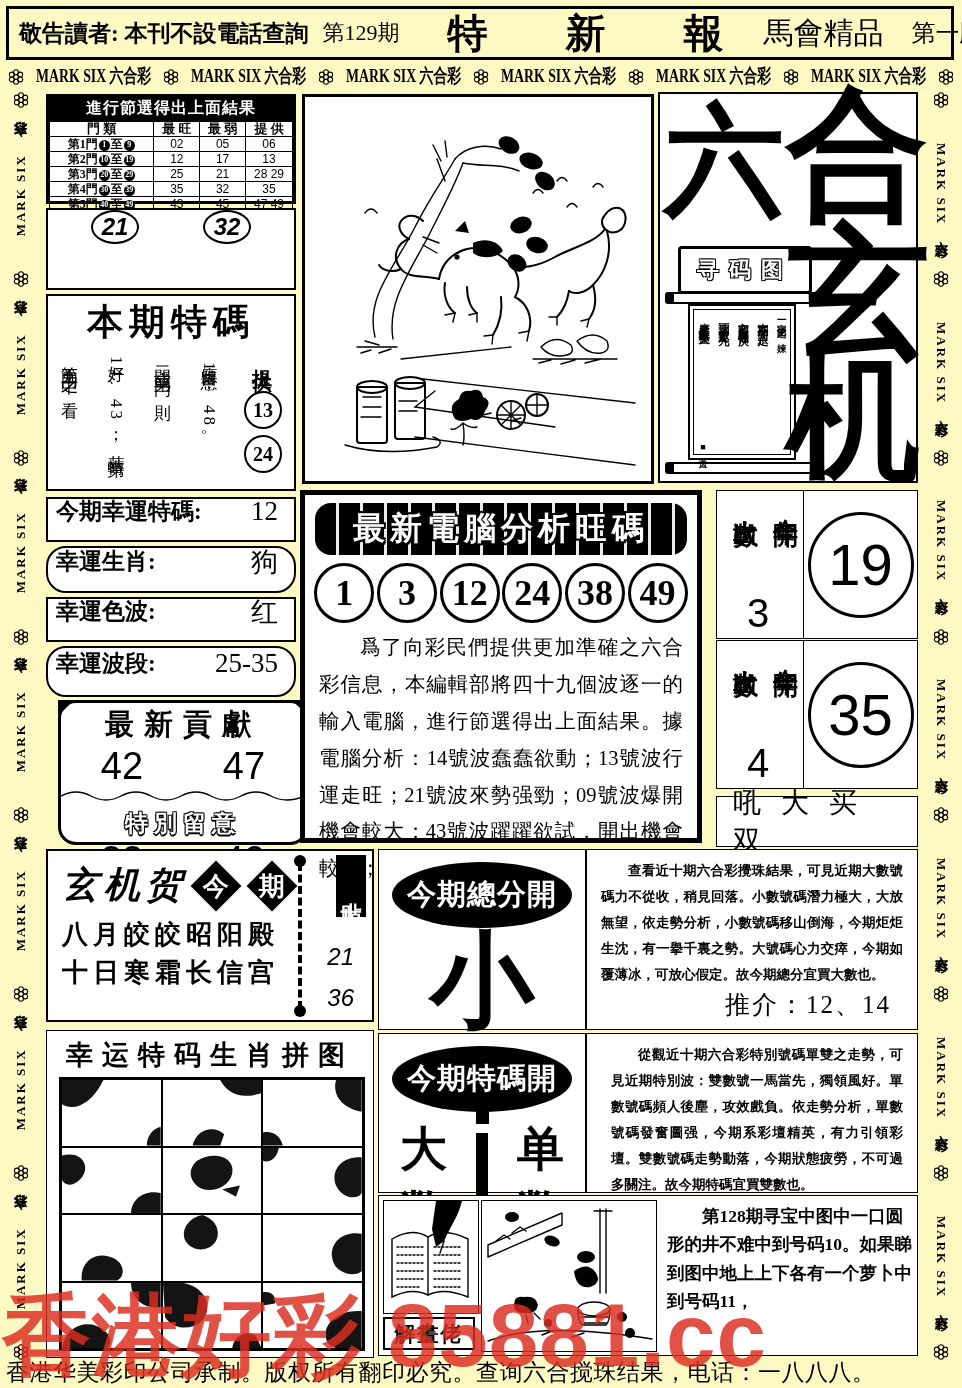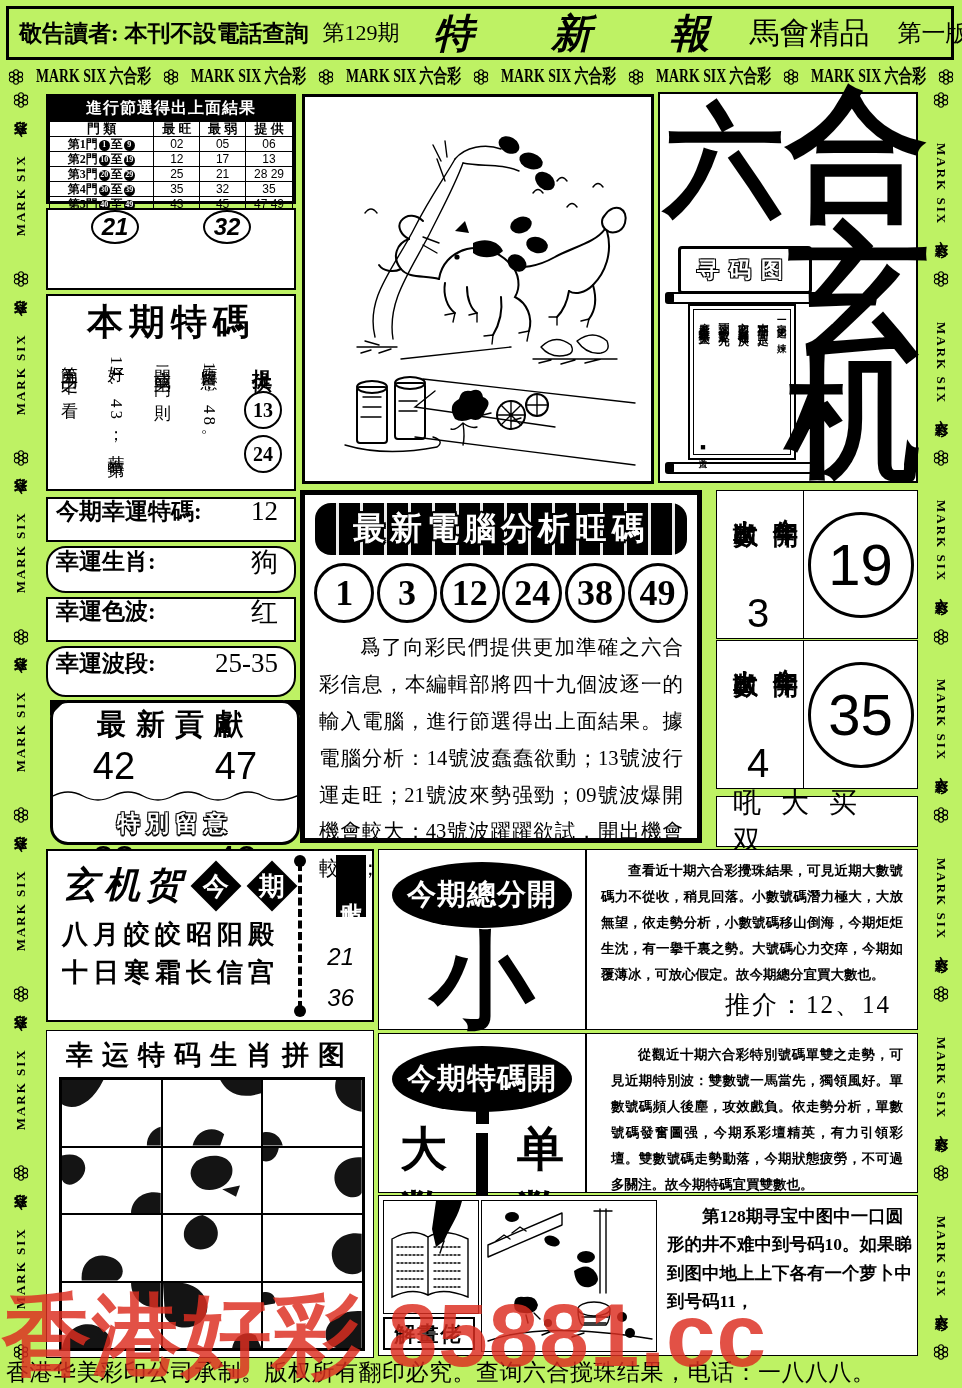--- a/index.html
+++ b/index.html
@@ -1,27 +1,27 @@
 <!DOCTYPE html>
 <html><head>
 <meta charset="utf-8">
 <style>
   html,body{margin:0;padding:0;background:#fff;}
-  #page{position:relative;width:962px;height:1388px;background:#bef264;overflow:hidden;
+  #page{position:relative;width:962px;height:1388px;background:#fef9c3;overflow:hidden;
         font-family:"Liberation Serif",serif;color:#000;}
   .box{position:absolute;box-sizing:border-box;background:#fff;border:2px solid #000;}
   .circle{display:inline-flex;align-items:center;justify-content:center;border:2px solid #000;
           border-radius:50%;font-weight:bold;background:#fff;font-family:"Liberation Sans",sans-serif;}
 
   
   #header-box{position:absolute;left:6px;top:6px;width:948px;height:54px;border:3px solid #000;
       display:flex;align-items:center;box-sizing:border-box;white-space:nowrap;}
   #header-box .notice{font-size:23px;font-weight:bold;margin-left:10px;}
   #header-box .issue{font-size:22px;margin-left:14px;}
-  #header-box .main-title{font-size:40px;font-weight:bold;letter-spacing:34px;margin-left:34px;font-style:italic;}
+  #header-box .main-title{font-size:40px;font-weight:bold;letter-spacing:34px;margin-left:48px;}
   #header-box .sub{font-size:30px;margin-left:6px;}
   #header-box .edition{font-size:24px;margin-left:28px;}
 
   
   #brand-strip{position:absolute;left:8px;top:63px;width:946px;height:27px;display:flex;
       align-items:center;justify-content:space-between;}
   .bs-text{font-size:15px;font-weight:bold;font-family:"Liberation Serif",serif;transform:scale(.92,1.25);}
   .flower{display:inline-flex;align-items:center;}
   .side-strip{position:absolute;top:92px;width:42px;height:1268px;display:flex;flex-direction:column;
       align-items:center;justify-content:space-between;z-index:5;}
@@ -57,21 +57,21 @@
   .spec-gift .circle{width:34px;height:34px;font-size:20px;margin-top:6px;font-family:"Liberation Serif",serif;}
 
   
   .lrow{position:absolute;left:46px;width:250px;box-sizing:border-box;border:2px solid #000;background:#fff;
       display:flex;align-items:center;justify-content:space-between;padding:0 16px 16px 8px;}
   .lrow .lab{font-size:23px;font-weight:bold;}
   .lrow .val{font-size:27px;}
   .rd{border-radius:20px;}
 
   
-  #contrib-box{left:50px;top:700px;width:250px;height:145px;border-radius:18px;border-width:3px;text-align:center;}
+  #contrib-box{left:58px;top:700px;width:250px;height:145px;border-radius:18px;border-width:3px;text-align:center;}
   #contrib-box .t{font-size:29px;font-weight:bold;letter-spacing:10px;margin-top:2px;}
   .bignums{display:flex;justify-content:space-around;font-size:38px;font-family:"Liberation Sans",sans-serif;}
   .outline-txt{color:#fff;font-weight:bold;font-size:23px;letter-spacing:6px;
       text-shadow:-1px -1px 0 #000,1px -1px 0 #000,-1px 1px 0 #000,1px 1px 0 #000,0 2px 0 #000;}
   .corner{position:absolute;width:16px;height:16px;background:#000;}
   #contrib-box .c1{left:-3px;top:-3px;clip-path:polygon(0 0,100% 0,0 100%);}
   #contrib-box .c2{right:-3px;top:-3px;clip-path:polygon(0 0,100% 0,100% 100%);}
 
   
   #mystery-box{left:46px;top:849px;width:328px;height:173px;}

